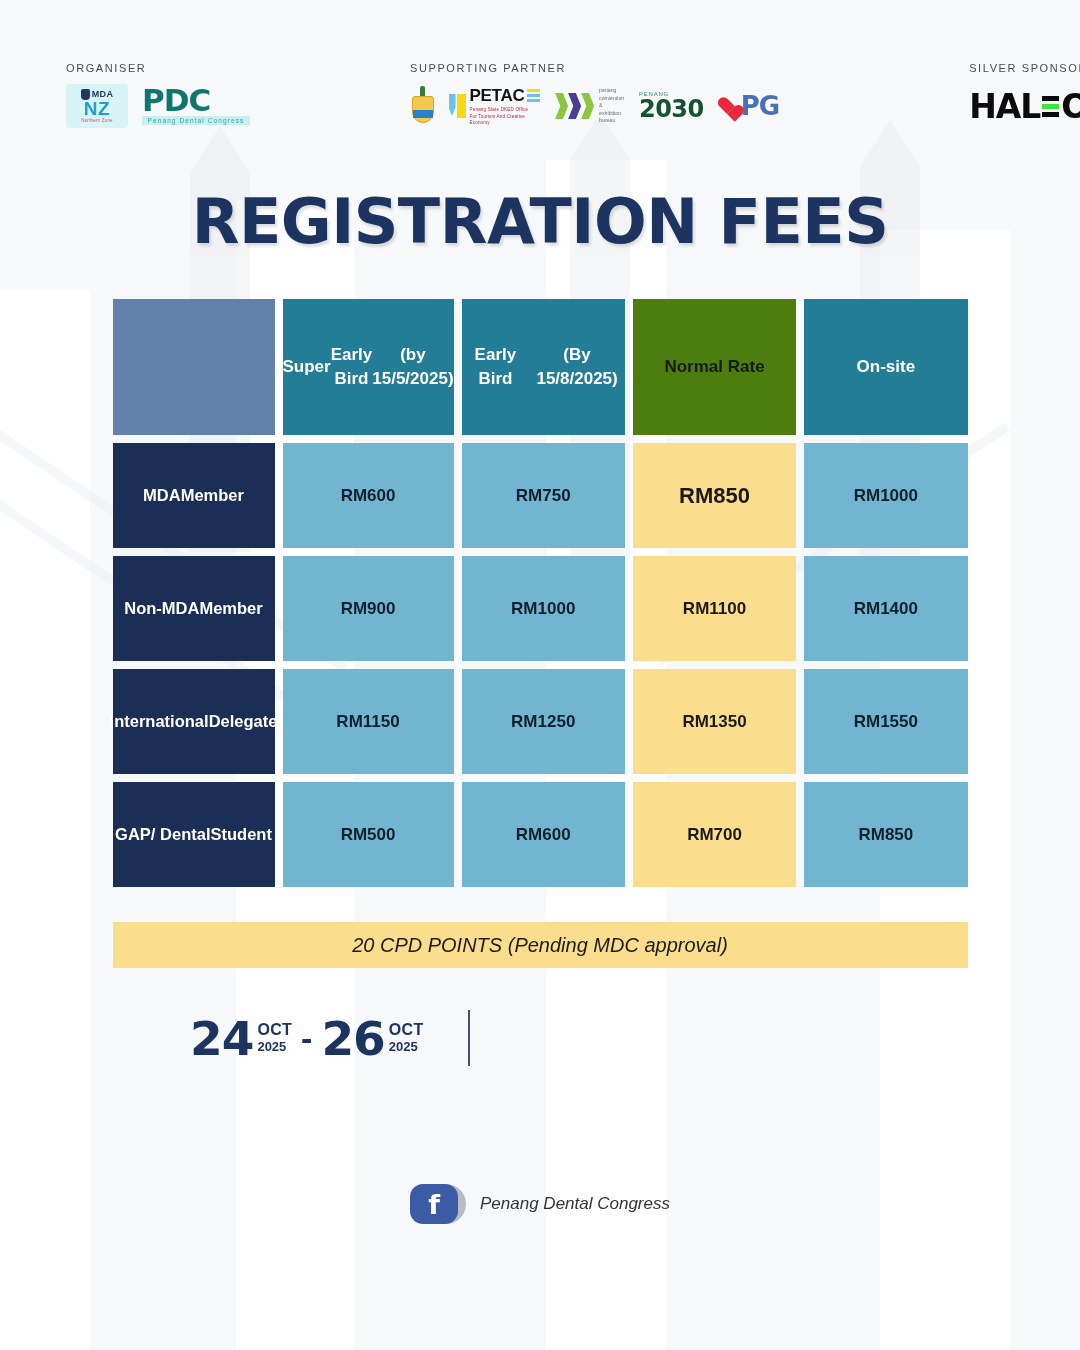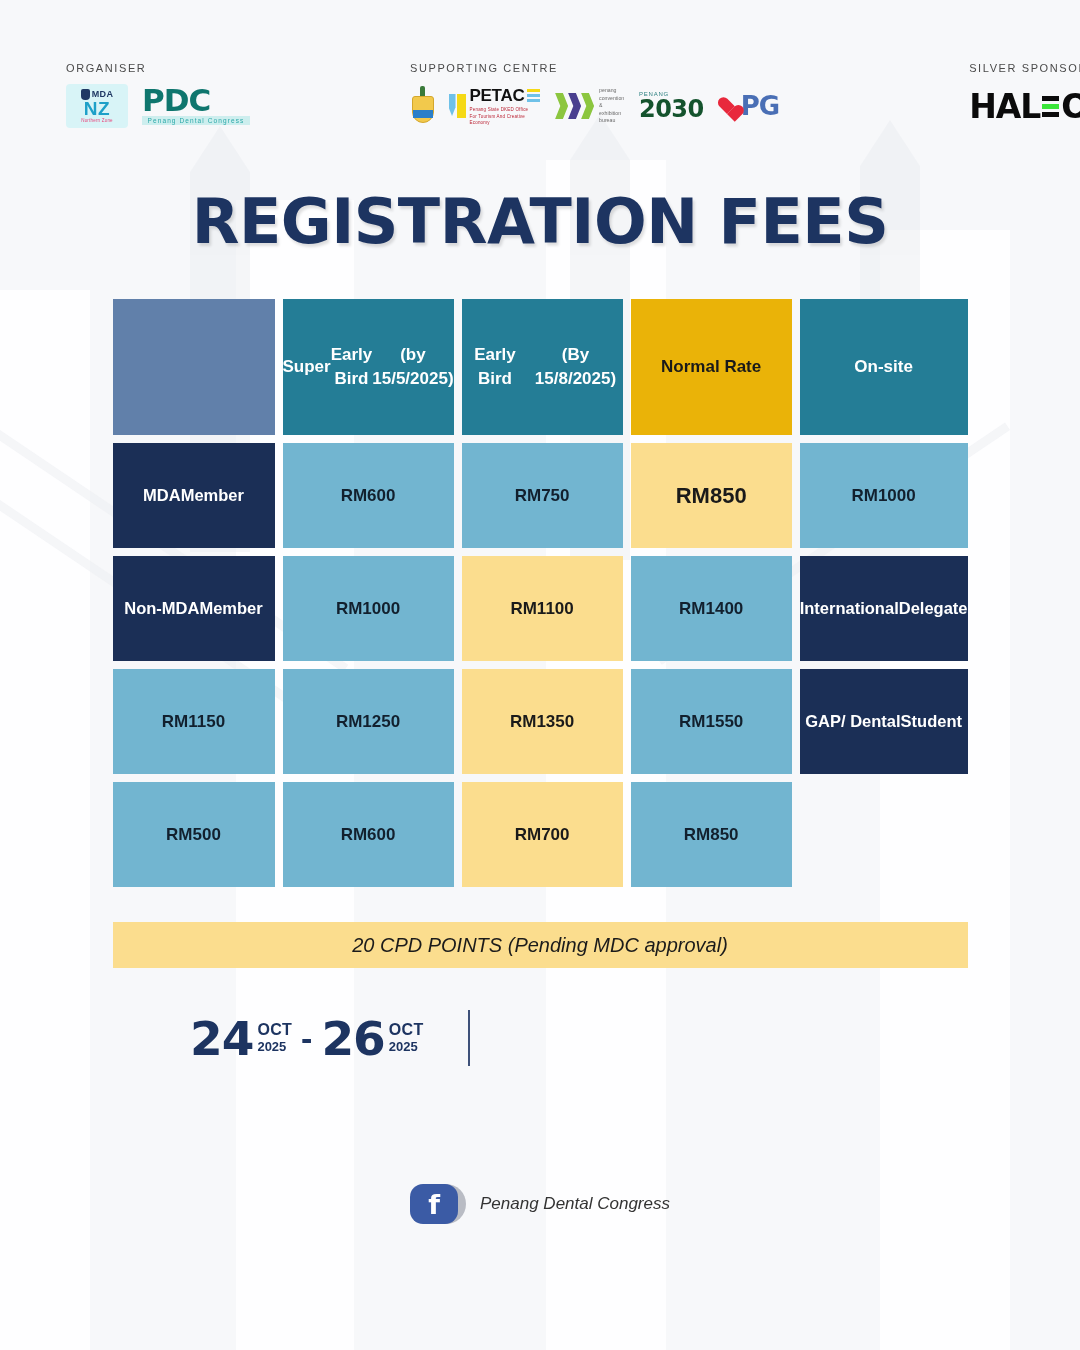--- a/index.html
+++ b/index.html
@@ -122,21 +122,21 @@
     text-shadow:2px 3px 3px rgba(0,0,0,.13);
     font-family:"DejaVu Sans", sans-serif;
   }
 
   
   .table { position:relative; z-index:3; width:855px; margin:46px auto 0 auto;
            display:grid; grid-template-columns:162px repeat(4, 1fr); gap:8px; }
   .cell { display:flex; align-items:center; justify-content:center; text-align:center; }
   .hdr-blank { background:#6180aa; height:136px; }
   .hdr { background:#247d96; color:#fff; font-size:17px; font-weight:bold; line-height:1.42; height:136px; }
-  .hdr.accent { background:#eab308; color:#1a1a1a; }
+  .hdr.accent { background:#4d7c0f; color:#1a1a1a; }
   .rowlabel { background:#1b2f56; color:#fff; font-size:16.5px; font-weight:bold; line-height:1.4; height:105px; }
   .fee { background:#72b5d0; color:#12202e; font-size:17px; font-weight:bold; height:105px; }
   .fee.accent { background:#fbdd8e; color:#1a1a1a; }
   .fee.big { font-size:22px; }
 
   
   .cpd { position:relative; z-index:3; width:855px; margin:35px auto 0 auto; height:46px;
          background:#fbdd8e; display:flex; align-items:center; justify-content:center;
          font-size:20px; font-style:italic; color:#1b1b1b; font-weight:500; }
 
@@ -201,21 +201,21 @@
         <div class="nz-sub">Northern Zone</div>
       </div>
       <div class="pdc">
         <div class="pdc-letters">PDC</div>
         <div class="pdc-sub">Penang Dental Congress</div>
       </div>
     </div>
   </div>
 
   <div class="logo-group g-support">
-    <div class="grp-label">SUPPORTING CENTRE</div>
+    <div class="grp-label">SUPPORTING PARTNER</div>
     <div class="logo-row">
       <div class="crest">
         <span class="crest-tree"></span>
         <span class="crest-body"></span>
         <span class="crest-band"></span>
       </div>
       <div class="petac">
         <div class="petac-mark">
           <span class="pm1"></span>
             <span class="pm2"></span>
@@ -305,20 +305,21 @@
     </div>
     <div class="cell fee">RM600</div>
     <div class="cell fee">RM750</div>
     <div class="cell fee accent big">RM850</div>
     <div class="cell fee">RM1000</div>
     <div class="cell rowlabel">
       <span>Non-MDA</span>
       <br>
       <span>Member</span>
     </div>
+    <div class="cell fee">RM900</div>
     <div class="cell fee">RM1000</div>
     <div class="cell fee accent">RM1100</div>
     <div class="cell fee">RM1400</div>
     <div class="cell rowlabel">
       <span>International</span>
       <br>
       <span>Delegate</span>
     </div>
     <div class="cell fee">RM1150</div>
     <div class="cell fee">RM1250</div>

